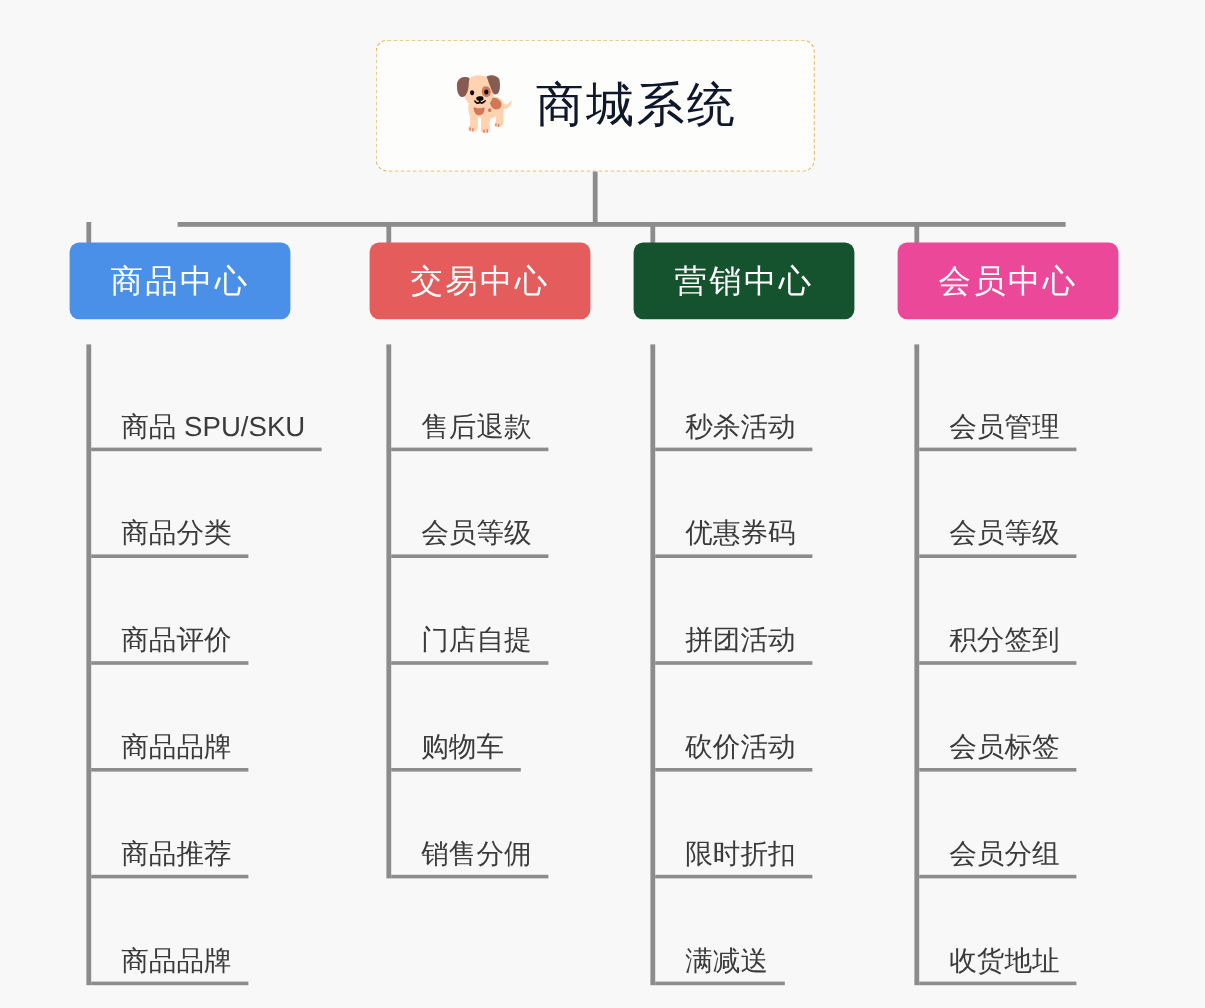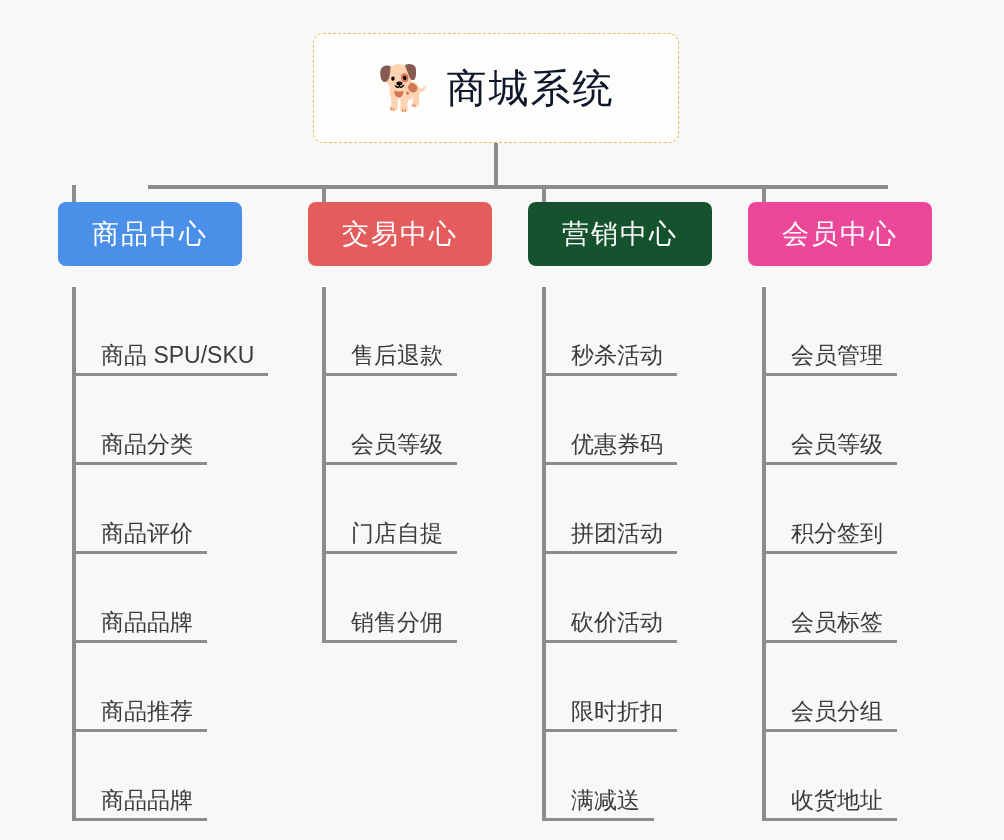--- a/index.html
+++ b/index.html
@@ -175,20 +175,23 @@
           <div class="leaf">
             <div class="leaf-inner"><span class="leaf-label">售后退款</span></div>
           </div>
           <div class="leaf">
             <div class="leaf-inner"><span class="leaf-label">会员等级</span></div>
           </div>
           <div class="leaf">
             <div class="leaf-inner"><span class="leaf-label">门店自提</span></div>
           </div>
           <div class="leaf">
+            <div class="leaf-inner"><span class="leaf-label">购物车</span></div>
+          </div>
+          <div class="leaf">
             <div class="leaf-inner"><span class="leaf-label">销售分佣</span></div>
           </div>
         </div>
       </div>
       <div class="branch" style="left: 528px; width: 184px;">
         <div class="branch-header" style="background: #14532d; width: 184px;">营销中心</div>
         <div class="branch-body">
           <div class="spine"></div>
           <div class="leaf">
             <div class="leaf-inner"><span class="leaf-label">秒杀活动</span></div>

